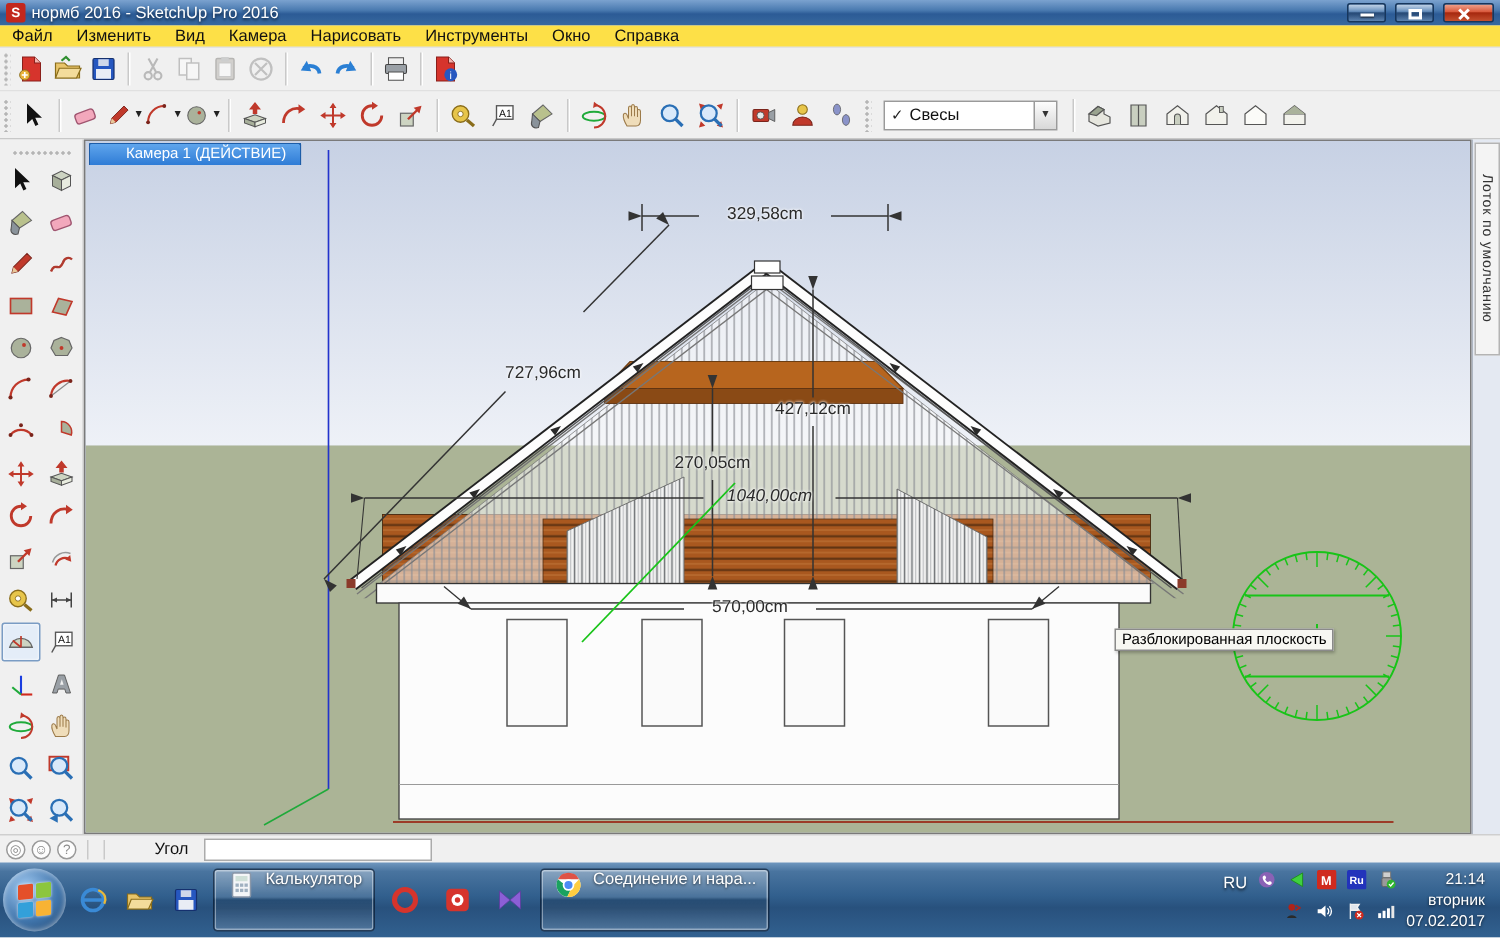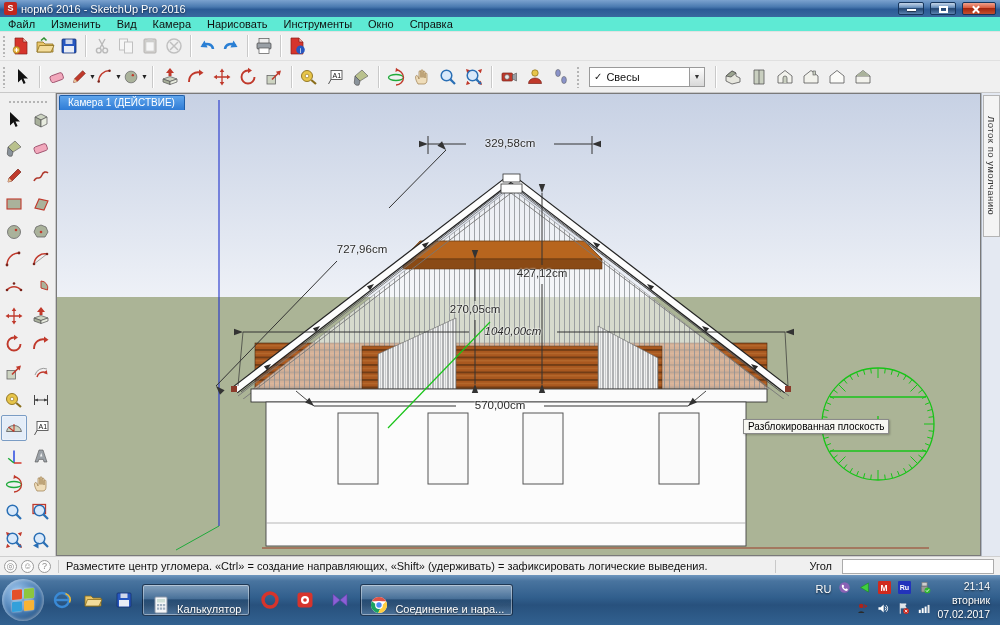--- a/index.html
+++ b/index.html
@@ -15,21 +15,21 @@
   .titlebar .spacer { flex:1; }
   .winbtn { width:26px; height:13px; border:1px solid #17365c; border-radius:2px; margin-left:2px;
     background:linear-gradient(180deg,rgba(255,255,255,.6),rgba(255,255,255,.15) 45%,rgba(0,0,0,.25) 50%,rgba(255,255,255,.2)); position:relative; }
   .winbtn.close { background:linear-gradient(180deg,#f0a18c,#d9593c 45%,#a5270e 50%,#c4502f); width:34px; }
   .winbtn .g-min { position:absolute; left:8px; bottom:3px; width:9px; height:2px; background:#fff; box-shadow:0 1px 1px rgba(0,0,0,.5);}
   .winbtn .g-max { position:absolute; left:8px; top:3px; width:9px; height:7px; border:2px solid #fff; }
   .winbtn .g-x1,.winbtn .g-x2 { position:absolute; left:12px; top:2px; width:2px; height:9px; background:#fff; }
   .g-x1{ transform:rotate(45deg);} .g-x2{ transform:rotate(-45deg);}
 
   
-  .menubar { height:15px; display:flex; align-items:center; background:#5eead4; border-bottom:1px solid #e2e2e2; }
+  .menubar { height:15px; display:flex; align-items:center; background:#fde047; border-bottom:1px solid #e2e2e2; }
   .menubar .mi { font-size:11px; color:#111; padding:0 8px; line-height:15px; }
 
   
   .tb { display:flex; align-items:center; background:#f0f0f0; }
   .tb1 { height:29px; border-bottom:1px solid #e0e0e0; }
   .tb2 { height:32px; border-bottom:1px solid #c8c8c8; }
   .tbtn { width:26px; height:26px; display:flex; align-items:center; justify-content:center; border-radius:2px; position:relative; flex:0 0 auto;}
   .tb1 .tbtn { width:24px; height:24px; }
   .tbtn.disabled { opacity:.45; filter:grayscale(.9); }
   .tbtn svg { display:block; }
@@ -46,21 +46,21 @@
   .main { display:flex; height:463px; }
   .palette { width:56px; background:#f0f0f0; border-right:1px solid #c9c9c9; padding-top:7px; }
   .palette .pgrip{ width:40px; height:4px; margin:0 auto 3px auto;
      background-image:radial-gradient(circle,#b5b5b5 1px,transparent 1.2px); background-size:4px 4px;}
   .pgrid { display:grid; grid-template-columns:27px 27px; grid-auto-rows:28px; justify-content:center; }
   .pgrid .tbtn{ width:26px; height:26px; }
   .tbtn.selected { border:1px solid #7a9cc4; background:#e4edf8; box-shadow:inset 0 0 2px #fff; }
 
   .viewport { position:relative; flex:1; border:1px solid #7a7a7a; background:#dfe6f0; overflow:hidden; }
   .viewport > svg { position:absolute; left:0; top:0; }
-  .scenetab { position:absolute; left:2px; top:1px; z-index:5; padding:1px 9px 2px 8px; font-size:10px; color:#fff;
+  .scenetab { position:absolute; left:2px; top:1px; z-index:5; padding:1px 9px 2px 24px; font-size:10px; color:#fff;
     background:linear-gradient(#5fa5ec,#2f7cd6); border:1px solid #1d5da8; border-bottom:none; border-radius:2px 2px 0 0; }
   .dimlbl { position:absolute; width:84px; text-align:center; font-size:11.5px; color:#2a2a2a; z-index:3;
     text-shadow:0 0 2px rgba(255,255,255,.9),0 0 2px rgba(255,255,255,.9); pointer-events:none; }
   .tooltip { position:absolute; z-index:4; font-size:10px; color:#000; background:#f7f7f2; border:1px solid #8a8a8a;
     padding:1px 4px; white-space:nowrap; box-shadow:1px 1px 2px rgba(0,0,0,.25); }
 
   .traystrip { width:19px; background:#e4e9f2; border-left:1px solid #aeb6c2; display:flex; flex-direction:column; align-items:center; }
   .traytab { margin-top:2px; width:17px; height:142px; background:#f4f4f4; border:1px solid #b4b4b4;
     display:flex; align-items:center; justify-content:center; }
   .traytab span { writing-mode:vertical-rl; font-size:9.5px; color:#333; letter-spacing:.5px; }
@@ -76,21 +76,21 @@
 
   
   .taskbar { height:50px; display:flex; align-items:center; padding:0 2px; gap:5px;
     background:linear-gradient(180deg,#6f97bf 0%,#49749f 12%,#315f8d 45%,#28517d 60%,#326190 100%); }
   .orb { width:42px; height:42px; flex:0 0 auto; border-radius:50%; position:relative;
     background:radial-gradient(circle at 35% 30%,#9ec7ef 0%,#4176ad 55%,#1d3f66 100%); box-shadow:inset 0 0 4px rgba(255,255,255,.7); }
   .orb .flag { position:absolute; left:10px; top:10px; width:22px; height:22px; transform:skewY(-6deg); display:grid;
     grid-template-columns:10px 10px; grid-auto-rows:10px; gap:2px; }
   .orb .flag i { border-radius:1px; box-shadow:0 0 2px rgba(255,255,255,.8); }
   .ql { width:26px; height:26px; flex:0 0 auto; display:flex; align-items:center; justify-content:center; }
-  .tkbtn { height:32px; display:flex; align-items:flex-end; gap:6px; padding:0 8px; border-radius:3px; flex:0 0 auto;
+  .tkbtn { height:42px; display:flex; align-items:flex-start; gap:6px; padding:0 8px; border-radius:3px; flex:0 0 auto;
     border:1px solid rgba(10,30,55,.75);
     background:linear-gradient(180deg,rgba(255,255,255,.35),rgba(255,255,255,.12) 45%,rgba(0,0,0,.14) 50%,rgba(255,255,255,.15));
     box-shadow:inset 0 0 0 1px rgba(255,255,255,.4); }
   .tkbtn .lbl { color:#fff; font-size:11px; text-shadow:0 1px 2px rgba(0,0,0,.7); white-space:nowrap; }
   .tkbtn.active { background:linear-gradient(180deg,rgba(255,255,255,.65),rgba(255,255,255,.3) 45%,rgba(120,160,200,.35) 50%,rgba(255,255,255,.4)); }
   .pin { width:30px; height:34px; flex:0 0 auto; display:flex; align-items:center; justify-content:center; }
   .tray { margin-left:auto; display:flex; align-items:center; gap:6px; }
   .trows { display:flex; flex-direction:column; gap:3px; align-items:flex-end; }
   .trow { display:flex; align-items:center; gap:7px;text-align:right; }
   .ru-lang { color:#fff; font-size:11px; text-shadow:0 1px 2px rgba(0,0,0,.7); }
@@ -785,21 +785,20 @@
         <span>Лоток по умолчанию</span>
       </div>
     </div>
   </div>
 
   <div class="statusbar">
     <div class="sb-ico">◎</div>
     <div class="sb-ico">☺</div>
     <div class="sb-ico">?</div>
     <div class="sb-sep"></div>
-    <div class="sb-text">Разместите центр угломера. «Ctrl» = создание направляющих, «Shift» (удерживать) = зафиксировать логические выведения.</div>
     <div class="sb-sep"></div>
     <div class="sb-mlabel">Угол</div>
     <div class="sb-mbox"></div>
   </div>
 
   <div class="taskbar">
     <div class="orb">
       <div class="flag">
         <i style="background:#e4502a"></i>
           <i style="background:#8cc63e"></i>

